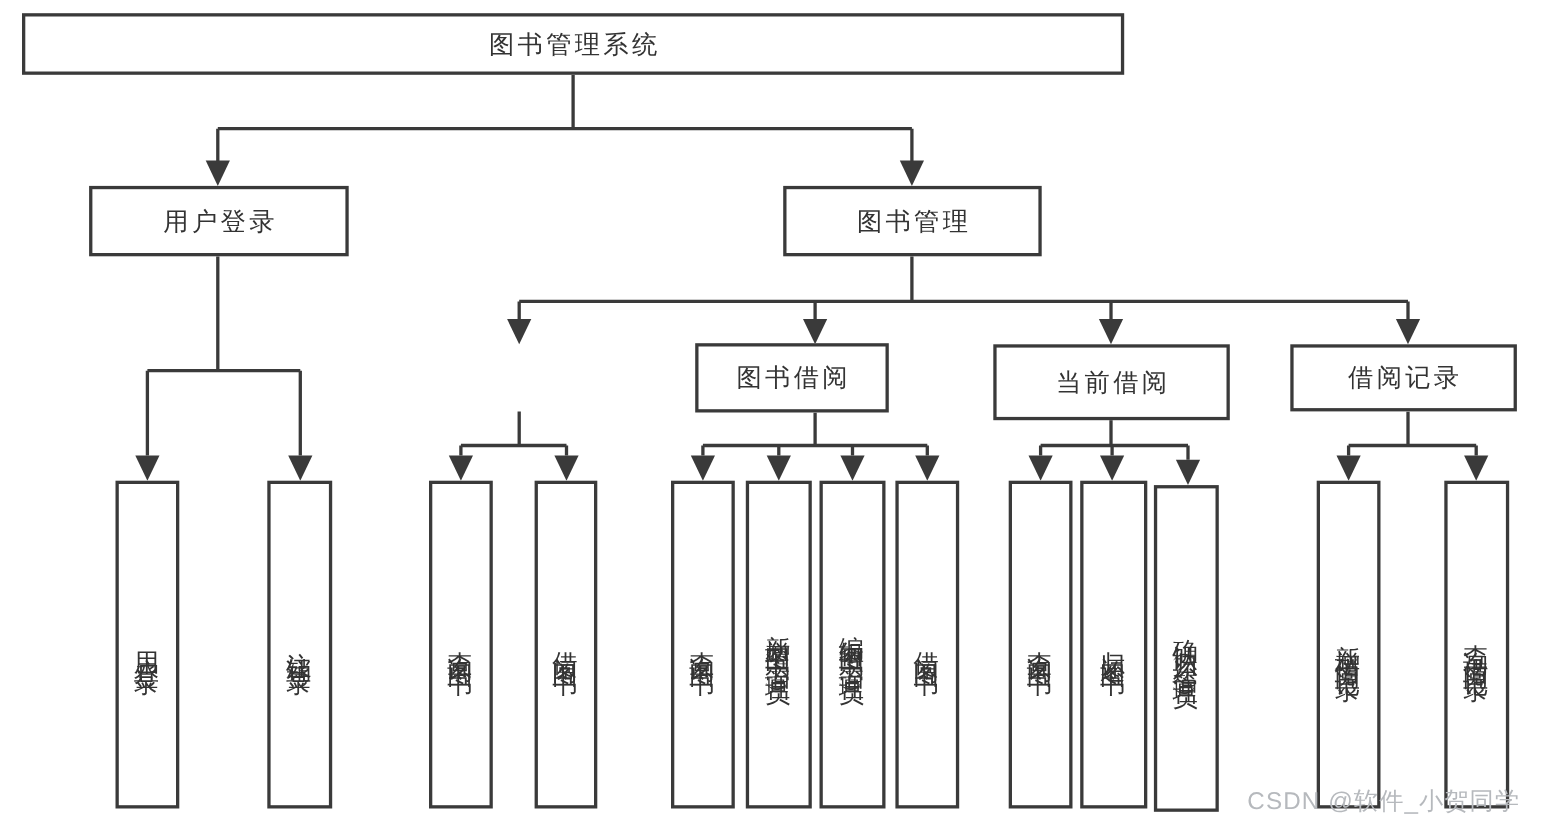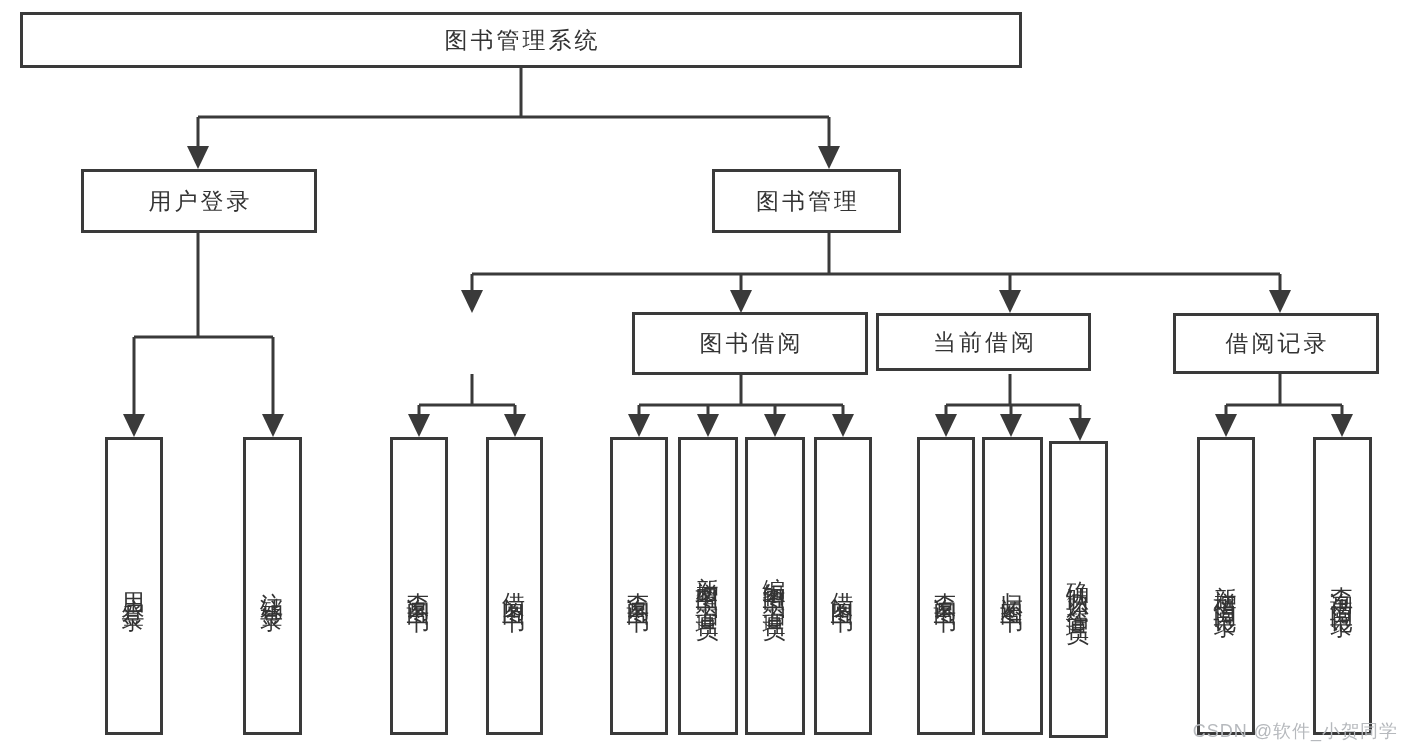--- a/index.html
+++ b/index.html
@@ -31,22 +31,22 @@
   .hlabel{font-size:23px;letter-spacing:3px;text-indent:3px;white-space:nowrap;}
   .vlabel{
     writing-mode:vertical-rl;
     text-orientation:mixed;
     font-size:23px;
     letter-spacing:6px;
     white-space:nowrap;
   }
   .watermark{
     position:absolute;
-    right:7px;bottom:4px;
-    font-size:18px;
+    right:23px;bottom:4px;
+    font-size:22px;
     letter-spacing:1px;
     color:var(--wm);
     z-index:10;
     margin-top:16px;
   }
 </style>
 </head>
 <body>
 
 <div class="canvas">
@@ -101,28 +101,28 @@
     </g>
   </svg>
 
   <div class="box" style="left:20px;top:12px;width:1002px;height:56px">
     <span class="hlabel">图书管理系统</span>
   </div>
 
   <div class="box" style="left:81px;top:169px;width:236px;height:64px">
     <span class="hlabel">用户登录</span>
   </div>
-  <div class="box" style="left:712px;top:169px;width:189px;height:64px">
+  <div class="box" style="left:712px;top:169px;width:235px;height:64px">
     <span class="hlabel">图书管理</span>
   </div>
 
-  <div class="box" style="left:632px;top:312px;width:236px;height:63px">
+  <div class="box" style="left:632px;top:312px;width:176px;height:63px">
     <span class="hlabel">图书借阅</span>
   </div>
-  <div class="box" style="left:876px;top:313px;width:215px;height:58px">
+  <div class="box" style="left:903px;top:313px;width:215px;height:69px">
     <span class="hlabel">当前借阅</span>
   </div>
   <div class="box" style="left:1173px;top:313px;width:206px;height:61px">
     <span class="hlabel">借阅记录</span>
   </div>
 
   <div class="box" style="left:105px;top:437px;width:58px;height:298px">
     <span class="vlabel">用户登录</span>
   </div>
   <div class="box" style="left:243px;top:437px;width:59px;height:298px">

